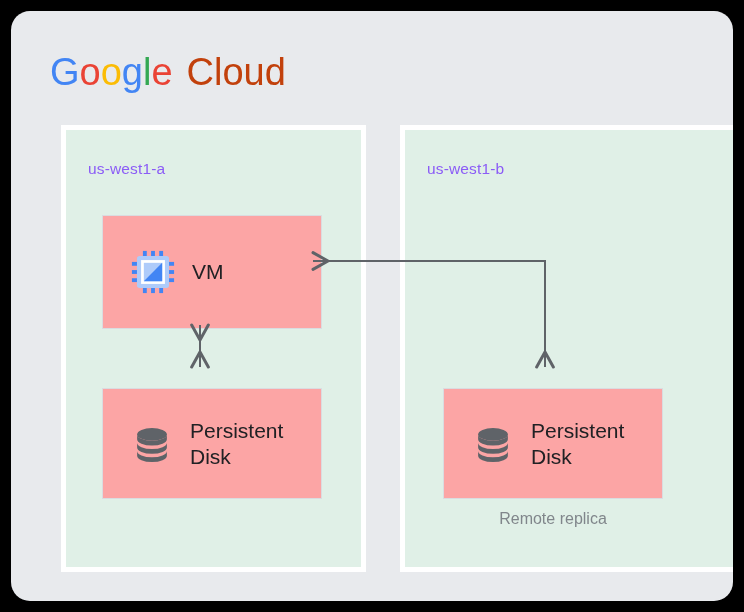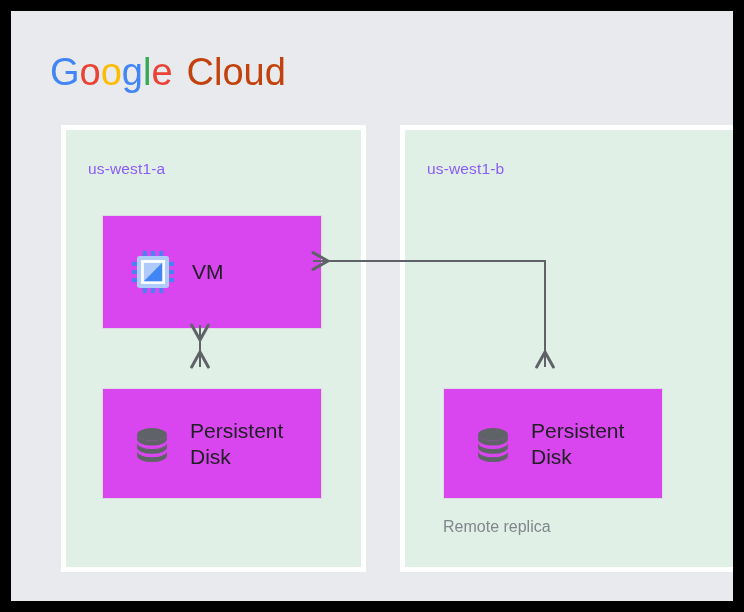--- a/index.html
+++ b/index.html
@@ -22,20 +22,21 @@
     background: #000000;
   }
 
   
   #canvas {
     position: absolute;
     left: 11px;  top: 11px;
     width: 722px; height: 590px;
     background: #E8EAED;
     overflow: hidden;
+    border-radius: 19px;
   }
 
   
   #logo {
     position: absolute;
     left: 39px; top: 38px;
     height: 46px;
     display: flex;
     align-items: center;
     white-space: nowrap;
@@ -67,21 +68,21 @@
     position: absolute;
     left: 22px; top: 30px;
     font-size: 15.5px;
     color: #8b5cf6;
     letter-spacing: .15px;
   }
 
   
   .card {
     position: absolute;
-    background: #d946ef;
+    background: #fca5a5;
     border: 1px solid #DADCE0;
     box-sizing: border-box;
     display: flex;
     align-items: center;
   }
   #vm-card        { left: 91px;  top: 204px; width: 220px; height: 114px; }
   #disk-card-a    { left: 91px;  top: 377px; width: 220px; height: 111px; }
   #disk-card-b    { left: 432px; top: 377px; width: 220px; height: 111px; }
 
   .card-inner {
@@ -105,23 +106,23 @@
 
   
   .disk-icon { width: 42px; height: 42px; display: block; flex: 0 0 auto; }
 
   
   #replica-caption {
     position: absolute;
     left: 432px;
     top: 499px;
     width: 220px;
+    text-align: center;
     font-size: 16px;
     color: #80868B;
-    margin-top: 8px;
   }
 
   
   #connectors {
     position: absolute;
     left: 0; top: 0;
     width: 722px; height: 590px;
     pointer-events: none;
   }
 </style>

